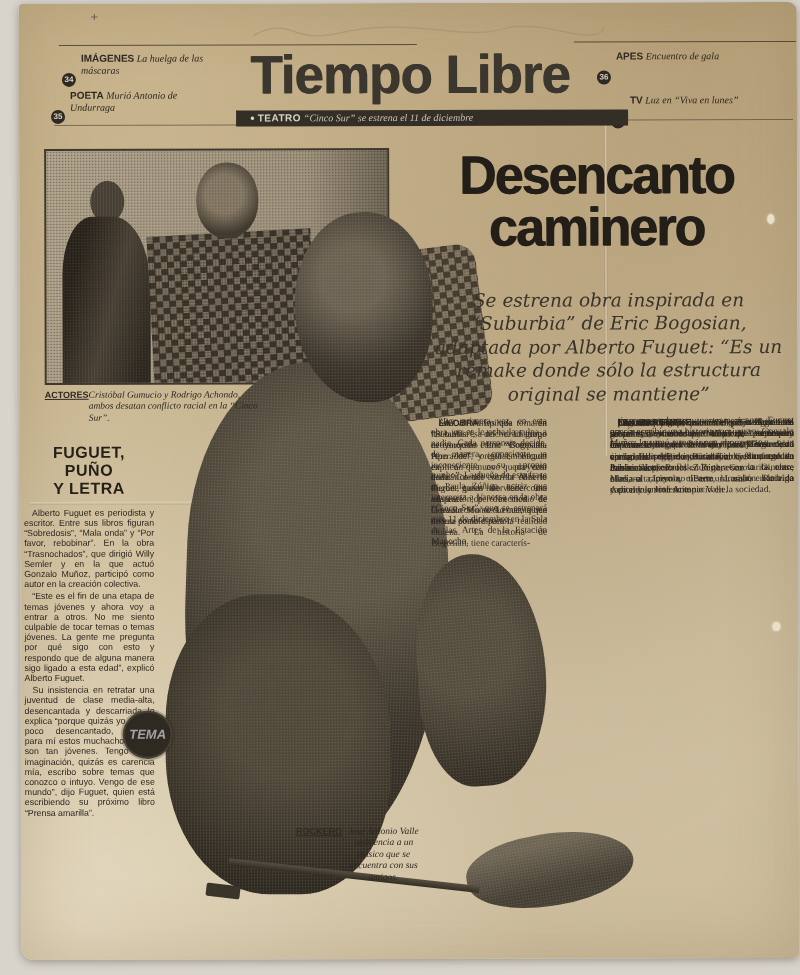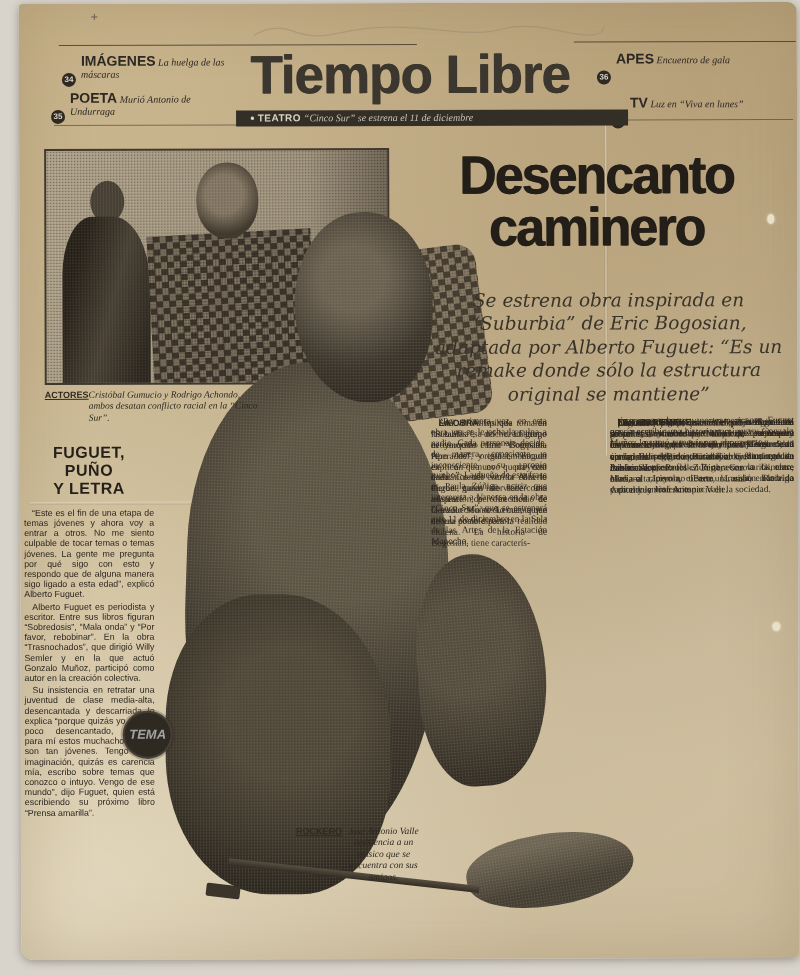--- a/index.html
+++ b/index.html
@@ -14,21 +14,21 @@
       radial-gradient(ellipse at 60% 50%, rgba(120,95,60,.10), transparent 60%),
       linear-gradient(160deg,#c6b189 0%,#cab893 38%,#d0c1a2 72%,#ccbc9c 100%);
     box-shadow:0 2px 8px rgba(40,30,15,.35), inset 0 0 70px rgba(110,85,50,.22);}
   .paper *{position:absolute;box-sizing:border-box;}
 
   
   .rule{height:1px;background:rgba(55,47,36,.75);}
   .topic{display:flex;gap:5px;align-items:flex-start;font-size:10px;line-height:1.15;width:165px;}
   .badge-num{flex:0 0 auto;position:static;width:14px;height:14px;border-radius:50%;
     background:#2e2922;color:#ddd5c5;font:bold 8px/14px "Liberation Sans",sans-serif;text-align:center;margin-top:20px;}
-  .topic b{position:static;font-family:"Liberation Sans",sans-serif;font-size:14px;}
+  .topic b{position:static;font-family:"Liberation Sans",sans-serif;font-size:10px;}
   .topic i{position:static;font-family:"Liberation Serif",serif;}
   .masthead{left:186px;top:44px;width:410px;text-align:center;
     font:bold 54px/1 "Liberation Sans",sans-serif;color:#3b362e;letter-spacing:-1px;
     transform:scaleX(.98);text-shadow:.7px 0 0 #3b362e;}
   .kicker{left:217px;top:107px;width:392px;height:16px;background:#332e26;color:#d9d2c3;
     font:10px/16px "Liberation Sans",sans-serif;padding-left:14px;white-space:nowrap;}
   .kicker b{position:static;letter-spacing:.5px;}
   .kicker i{position:static;font-family:"Liberation Serif",serif;color:#c9c2b1;}
   .kicker .dot{position:static;font-size:8px;vertical-align:1px;}
 
@@ -191,22 +191,22 @@
     <div class="guitar-head"></div>
   </div>
 
   <div class="sidebar">
     <div class="sidebar-title">
       <div style="position:static">FUGUET,</div>
       <div style="position:static">PUÑO</div>
       <div style="position:static">Y LETRA</div>
     </div>
     <span class="bodywrap">
+      <p>Alberto Fuguet es periodista y escritor. Entre sus libros figuran “Sobredosis”, “Mala onda” y “Por favor, rebobinar”. En la obra “Trasnochados”, que dirigió Willy Semler y en la que actuó Gonzalo Muñoz, participó como autor en la creación colectiva.</p>
       <p>“Este es el fin de una etapa de temas jóvenes y ahora voy a entrar a otros. No me siento culpable de tocar temas o temas jóvenes. La gente me pregunta por qué sigo con esto y respondo que de alguna manera sigo ligado a esta edad”, explicó Alberto Fuguet.</p>
-      <p>Alberto Fuguet es periodista y escritor. Entre sus libros figuran “Sobredosis”, “Mala onda” y “Por favor, rebobinar”. En la obra “Trasnochados”, que dirigió Willy Semler y en la que actuó Gonzalo Muñoz, participó como autor en la creación colectiva.</p>
       <p>Su insistencia en retratar una juventud de clase media-alta, desencantada y descarriada lo explica “porque quizás yo soy un poco desencantado, aunque para mí estos muchachos ya no son tan jóvenes. Tengo poca imaginación, quizás es carencia mía, escribo sobre temas que conozco o intuyo. Vengo de ese mundo”, dijo Fuguet, quien está escribiendo su próximo libro “Prensa amarilla”.</p>
     </span>
   </div>
   <div class="tema">TEMA</div>
 
   <div class="col col1">
     <p>
         <b></b>
         <span>“Por primera vez, en esta obra, no se le echa la culpa a nadie. Cada personaje decide, de manera consciente o inconsciente, su propio rumbo”. La dueña de esta frase es Paula Zúñiga, actriz que interpreta a Vanessa en la obra “Cinco Sur”, que se estrenará este 11 de diciembre en la Sala de las Artes de la Estación Mapocho.</span>
       </p>

